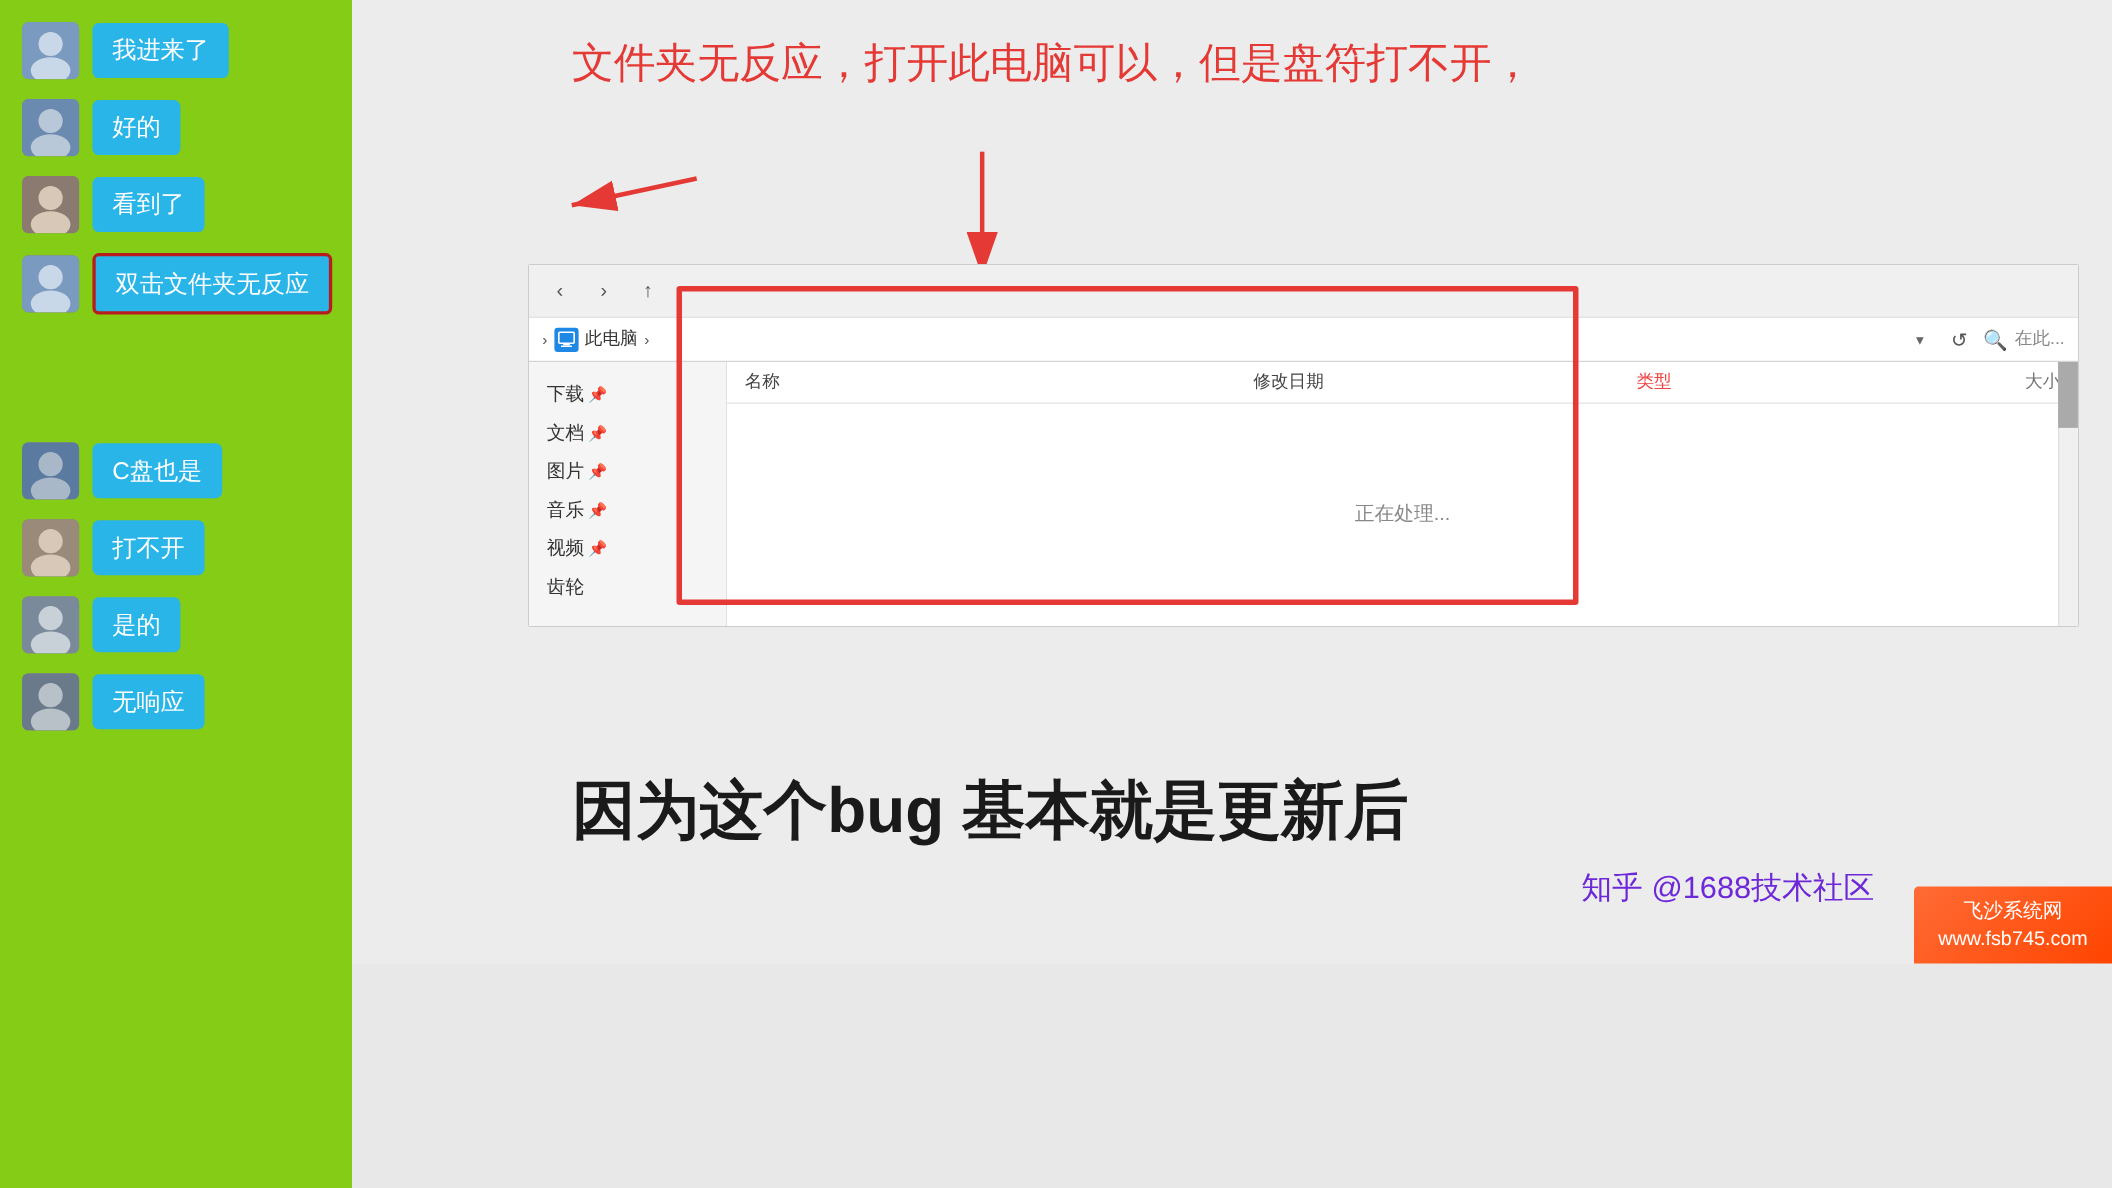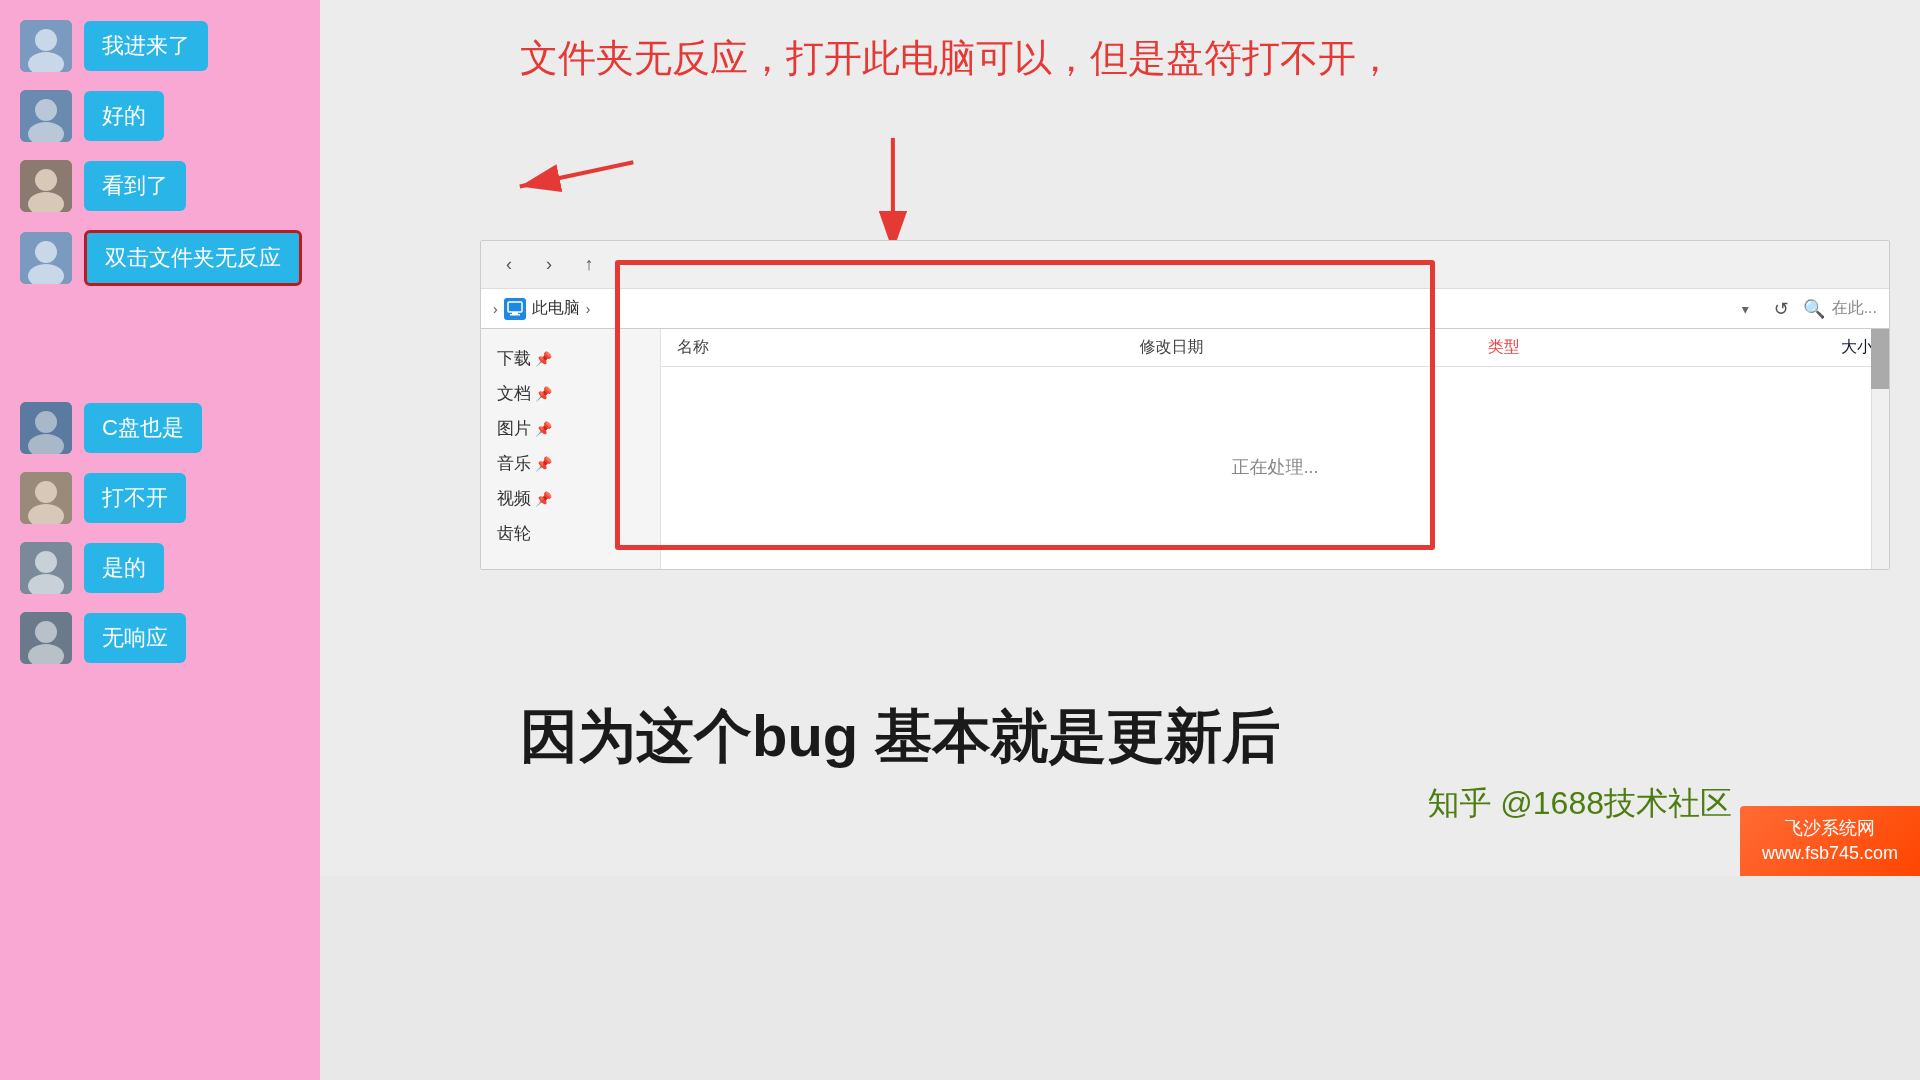--- a/index.html
+++ b/index.html
@@ -19,21 +19,21 @@
       background: #e8e8e8;
     }
 
     
     .chat-panel {
       position: absolute;
       left: 0;
       top: 0;
       width: 320px;
       height: 1080px;
-      background: #f9a8d4;
+      background: #84cc16;
       display: flex;
       flex-direction: column;
       gap: 18px;
       padding: 20px 20px;
     }
 
     .chat-item {
       display: flex;
       align-items: center;
       gap: 12px;
@@ -240,21 +240,21 @@
     .explorer-table-header {
       display: flex;
       padding: 8px 16px;
       border-bottom: 1px solid #e0e0e0;
       background: white;
     }
 
     .col-name { flex: 3; font-size: 16px; color: #444; }
     .col-date { flex: 2; font-size: 16px; color: #444; }
     .col-type { flex: 1.5; font-size: 16px; color: #ef4444; margin-left: 40px; }
-    .col-size { flex: 1; font-size: 16px; color: #0f172a; text-align: right; }
+    .col-size { flex: 1; font-size: 16px; color: #737373; text-align: right; }
 
     .explorer-body {
       display: flex;
       align-items: center;
       justify-content: center;
       height: calc(100% - 40px);
     }
 
     .processing-text {
       font-size: 18px;
@@ -289,23 +289,23 @@
       right: 100px;
       font-size: 58px;
       color: #1a1a1a;
       font-weight: bold;
     }
 
     
     .watermark {
       position: absolute;
       bottom: 50px;
-      right: 188px;
-      font-size: 32px;
-      color: #4d7c0f;
+      right: 216px;
+      font-size: 28px;
+      color: #6d28d9;
     }
 
     
     .logo-badge {
       position: absolute;
       bottom: 0;
       right: 0;
       width: 180px;
       height: 70px;
       background: linear-gradient(135deg, #ff6b35, #ff4500);

